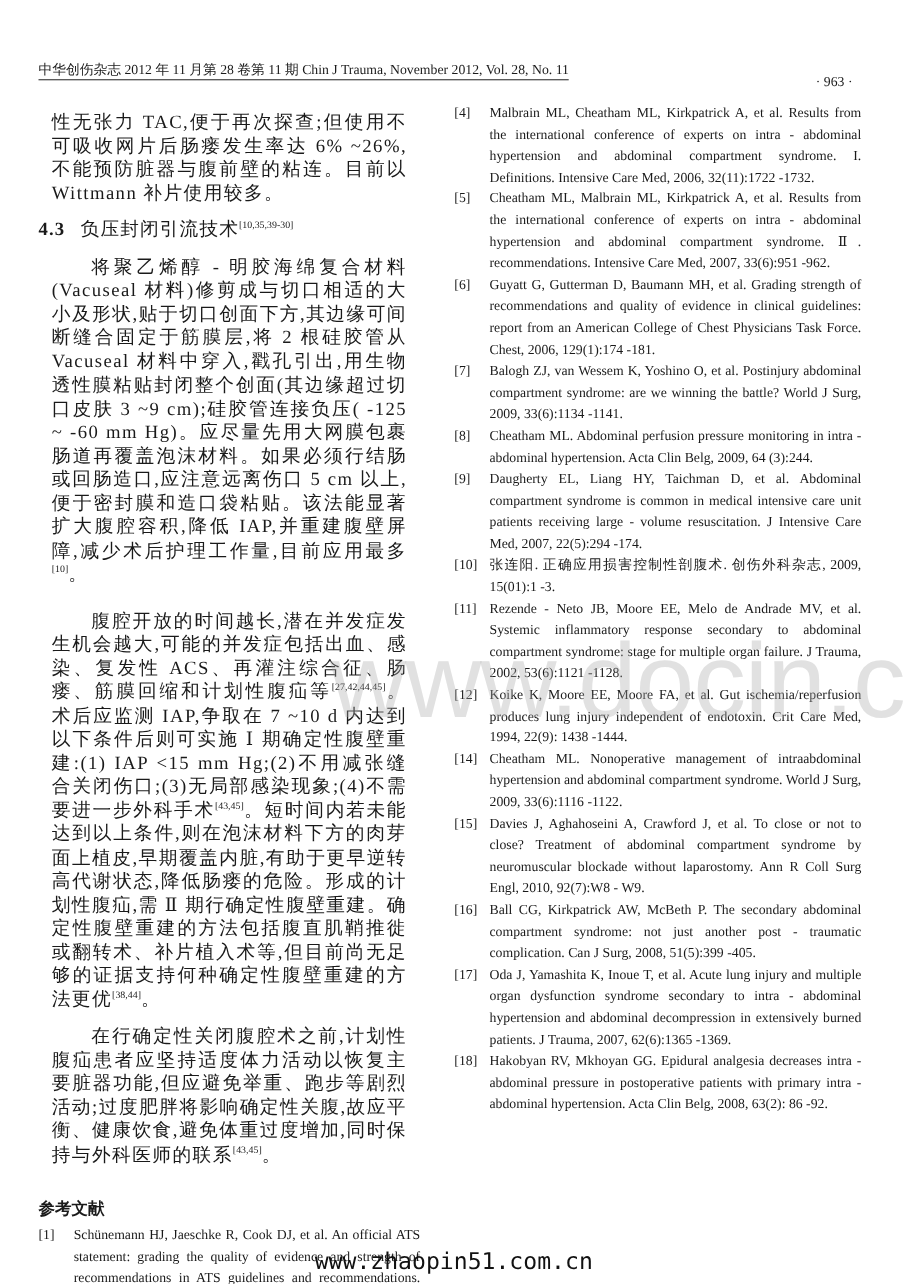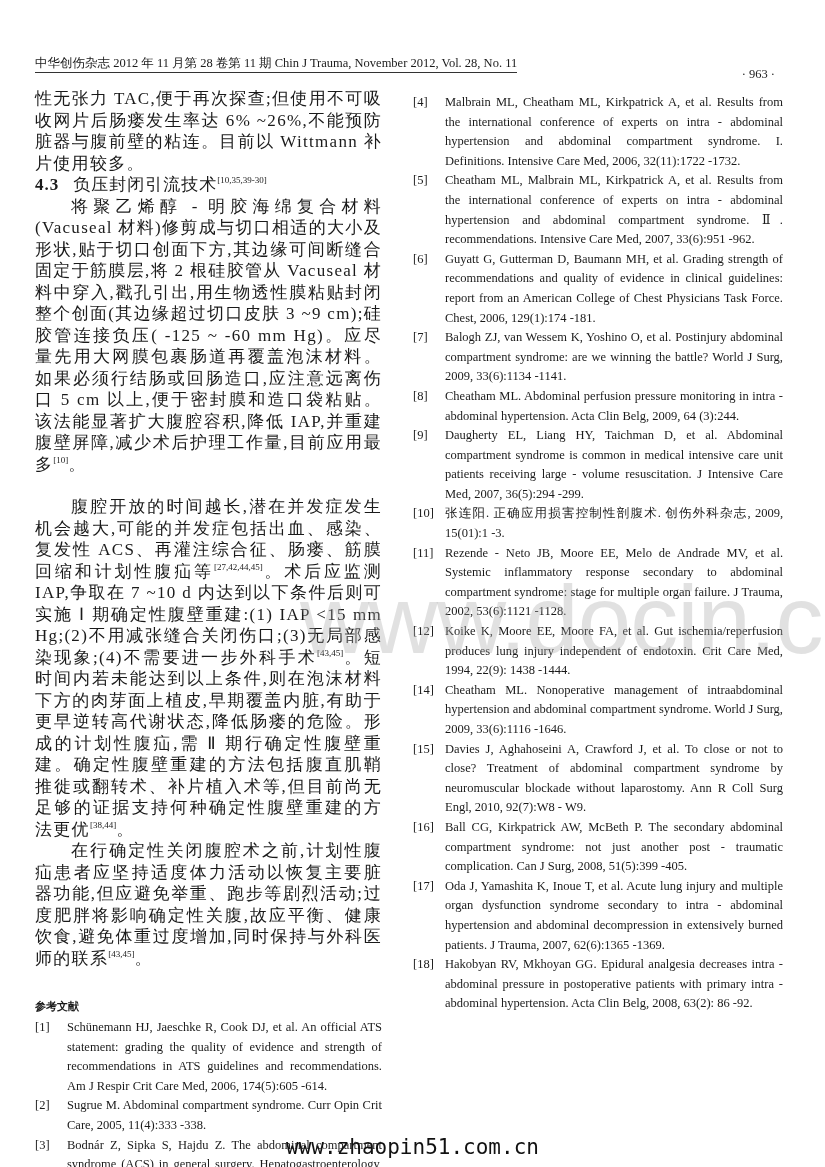--- a/index.html
+++ b/index.html
@@ -14,30 +14,30 @@
   .header-left {
     position: absolute; left: 0; top: 0; white-space: nowrap;
     border-bottom: 1px solid #333; padding-bottom: 1px;
   }
   .header-page { position: absolute; right: 10px; top: 11px; white-space: nowrap; }
 
   .col-left { position: absolute; left: 35px; top: 88px; width: 347px; }
   .col-right { position: absolute; left: 413px; top: 93px; width: 370px; }
 
   .zh-p {
-    font-size: 17px; line-height: 21.5px; margin: 0; text-align: justify;
-    text-align-last: left; letter-spacing: 1.3px; font-family: Liberation Serif, serif;
+    font-size: 17px; line-height: 21.5px; margin: 12px; text-align: justify;
+    text-align-last: left; letter-spacing: 1.3px;
   }
   .zh-p.indent { text-indent: 36px; }
   .sup { font-size: 9px; vertical-align: super; line-height: 0; letter-spacing: 0; }
   .section-heading { font-size: 17px; line-height: 21.5px; margin: 0; letter-spacing: 1px; }
   .section-heading .num { font-weight: bold; margin-right: 14px; }
 
   .refs-title {
-    font-size: 11px; font-weight: bold; margin: 30px 0 4px 0;
+    font-size: 15px; font-weight: bold; margin: 30px 0 4px 0;
     font-family: "DejaVu Sans", sans-serif; letter-spacing: 0px;
   }
   .ref { position: relative; padding-left: 32px; font-size: 12.5px; line-height: 19.6px; text-align: justify; }
   .col-left .ref { padding-left: 32px; }
   .ref-num { position: absolute; left: 0; top: 0; white-space: nowrap; }
   .col-left .ref-num { left: 0; }
   .ref-text { display: block; }
 
   .watermark {
     position: absolute; left: 300px; top: 565px; font-size: 96px; color: rgba(170,170,170,0.35);
@@ -99,37 +99,37 @@
   <div class="ref">
       <span class="ref-num">[7]</span>
       <span class="ref-text">Balogh ZJ, van Wessem K, Yoshino O, et al. Postinjury abdominal compartment syndrome: are we winning the battle? World J Surg, 2009, 33(6):1134 -1141.</span>
     </div>
   <div class="ref">
       <span class="ref-num">[8]</span>
       <span class="ref-text">Cheatham ML. Abdominal perfusion pressure monitoring in intra - abdominal hypertension. Acta Clin Belg, 2009, 64 (3):244.</span>
     </div>
   <div class="ref">
       <span class="ref-num">[9]</span>
-      <span class="ref-text">Daugherty EL, Liang HY, Taichman D, et al. Abdominal compartment syndrome is common in medical intensive care unit patients receiving large - volume resuscitation. J Intensive Care Med, 2007, 36(5):294 -299.</span>
+      <span class="ref-text">Daugherty EL, Liang HY, Taichman D, et al. Abdominal compartment syndrome is common in medical intensive care unit patients receiving large - volume resuscitation. J Intensive Care Med, 2007, 22(5):294 -174.</span>
     </div>
   <div class="ref">
       <span class="ref-num">[10]</span>
       <span class="ref-text">张连阳. 正确应用损害控制性剖腹术. 创伤外科杂志, 2009, 15(01):1 -3.</span>
     </div>
   <div class="ref">
       <span class="ref-num">[11]</span>
       <span class="ref-text">Rezende - Neto JB, Moore EE, Melo de Andrade MV, et al. Systemic inflammatory response secondary to abdominal compartment syndrome: stage for multiple organ failure. J Trauma, 2002, 53(6):1121 -1128.</span>
     </div>
   <div class="ref">
       <span class="ref-num">[12]</span>
       <span class="ref-text">Koike K, Moore EE, Moore FA, et al. Gut ischemia/reperfusion produces lung injury independent of endotoxin. Crit Care Med, 1994, 22(9): 1438 -1444.</span>
     </div>
   <div class="ref">
       <span class="ref-num">[14]</span>
-      <span class="ref-text">Cheatham ML. Nonoperative management of intraabdominal hypertension and abdominal compartment syndrome. World J Surg, 2009, 33(6):1116 -1646.</span>
+      <span class="ref-text">Cheatham ML. Nonoperative management of intraabdominal hypertension and abdominal compartment syndrome. World J Surg, 2009, 33(6):1116 -1122.</span>
     </div>
   <div class="ref">
       <span class="ref-num">[15]</span>
       <span class="ref-text">Davies J, Aghahoseini A, Crawford J, et al. To close or not to close? Treatment of abdominal compartment syndrome by neuromuscular blockade without laparostomy. Ann R Coll Surg Engl, 2010, 92(7):W8 - W9.</span>
     </div>
   <div class="ref">
       <span class="ref-num">[16]</span>
       <span class="ref-text">Ball CG, Kirkpatrick AW, McBeth P. The secondary abdominal compartment syndrome: not just another post - traumatic complication. Can J Surg, 2008, 51(5):399 -405.</span>
     </div>
   <div class="ref">

